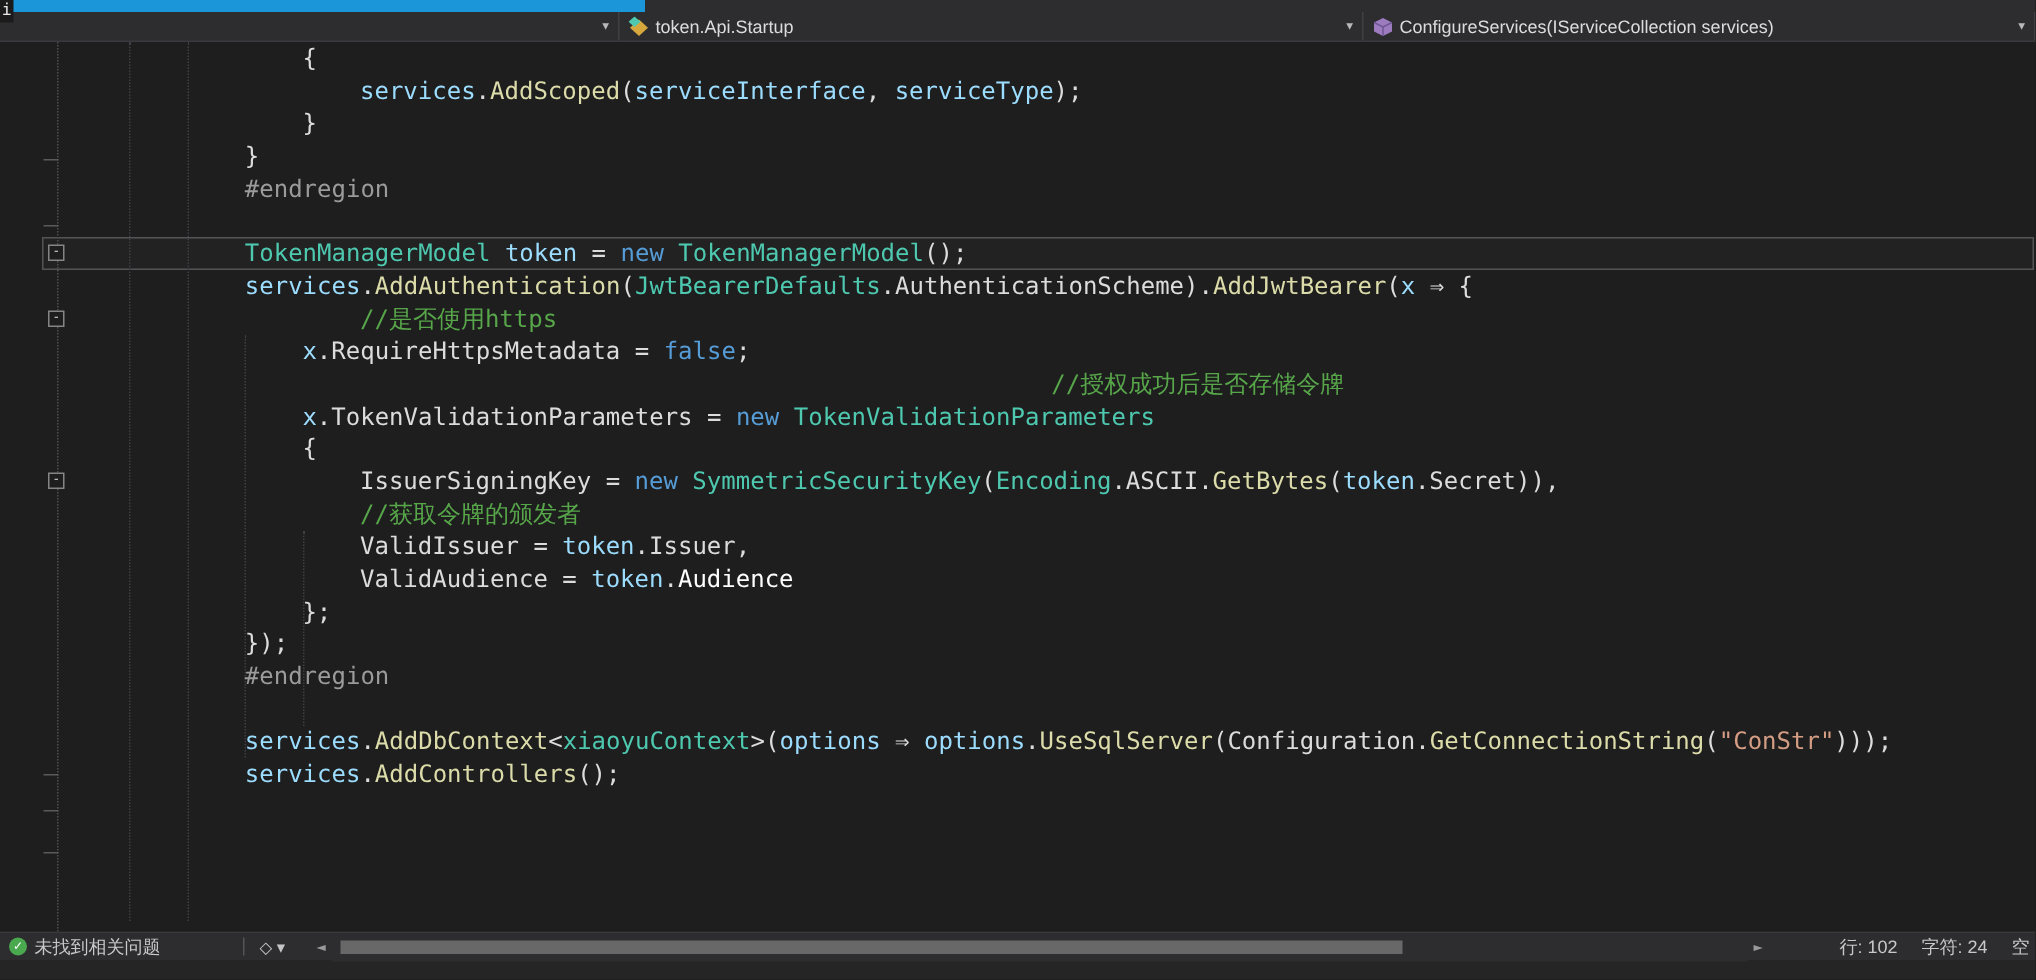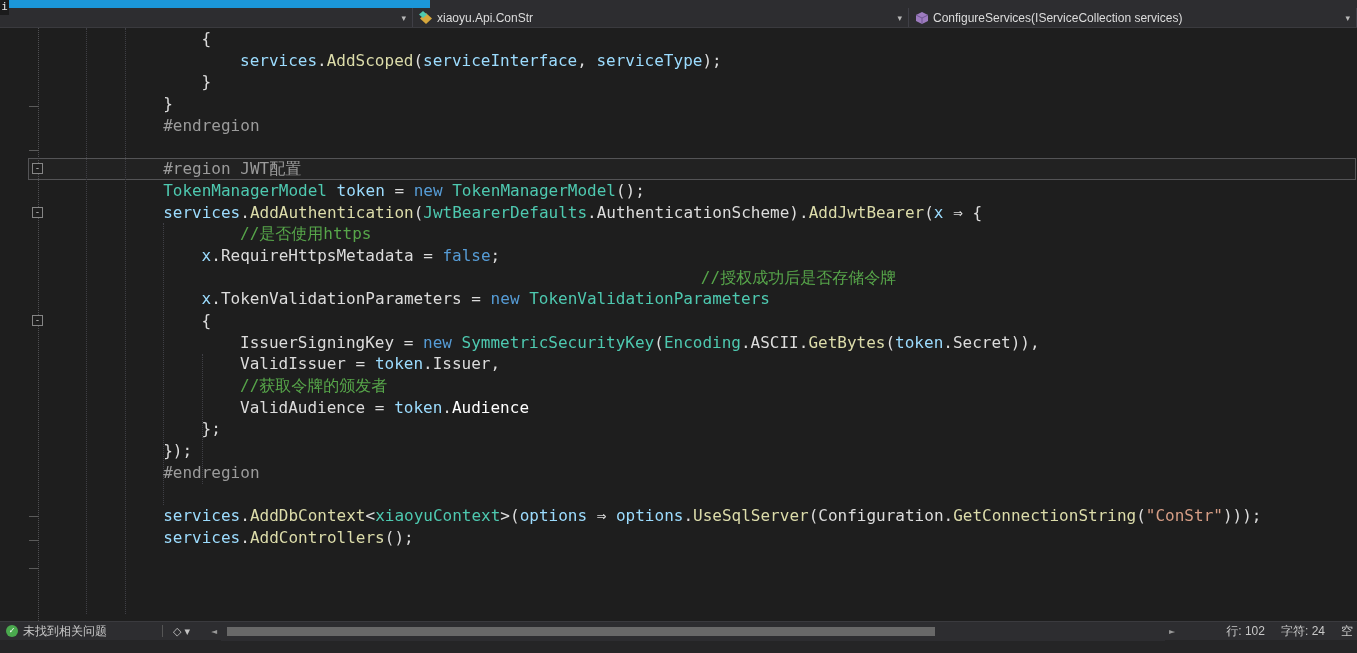--- a/index.html
+++ b/index.html
@@ -70,21 +70,21 @@
       <span class="combo-text"></span>
       <span class="chevron">▾</span>
     </div>
     <div class="nav-combo c2">
       <span class="glyph">
         <svg width="14" height="14" viewBox="0 0 14 14">
           <polygon points="7,2 13,7.5 7,13 1,7.5" fill="#d6a73c"></polygon>
           <polygon points="4,0 8,3.5 4,7 0,3.5" fill="#4ec9b0"></polygon>
         </svg>
       </span>
-      <span class="combo-text">xiaoyu.Api.ConStr</span>
+      <span class="combo-text">token.Api.Startup</span>
       <span class="chevron">▾</span>
     </div>
     <div class="nav-combo c3">
       <span class="glyph">
         <svg width="14" height="14" viewBox="0 0 14 14">
           <polygon points="7,1 13,4 13,10 7,13 1,10 1,4" fill="#9d7bbf"></polygon>
           <polyline points="1,4 7,7 13,4" fill="none" stroke="#6e5691" stroke-width="1"></polyline>
           <line x1="7" y1="7" x2="7" y2="13" stroke="#6e5691" stroke-width="1"></line>
         </svg>
       </span>
@@ -112,31 +112,30 @@
         <div class="tick" style="top: 512px;"></div>
         <div class="tick" style="top: 540px;"></div>
       </div>
     <div class="code" id="code-lines">
         <div class="line" style="padding-left: 153.6px;"><span style="color: rgb(220, 220, 220);">{</span></div>
         <div class="line" style="padding-left: 192px;"><span style="color: rgb(156, 220, 254);">services</span><span style="color: rgb(220, 220, 220);">.</span><span style="color: rgb(220, 220, 170);">AddScoped</span><span style="color: rgb(220, 220, 220);">(</span><span style="color: rgb(156, 220, 254);">serviceInterface</span><span style="color: rgb(220, 220, 220);">, </span><span style="color: rgb(156, 220, 254);">serviceType</span><span style="color: rgb(220, 220, 220);">);</span></div>
         <div class="line" style="padding-left: 153.6px;"><span style="color: rgb(220, 220, 220);">}</span></div>
         <div class="line" style="padding-left: 115.2px;"><span style="color: rgb(220, 220, 220);">}</span></div>
         <div class="line" style="padding-left: 115.2px;"><span style="color: rgb(155, 155, 155);">#endregion</span></div>
         <div class="line" style="padding-left: 0px;"></div>
-        <div class="line" style="padding-left: 115.2px;"><span style="color: rgb(155, 155, 155);">#region JWT配置</span></div>
         <div class="line" style="padding-left: 115.2px;"><span style="color: rgb(78, 201, 176);">TokenManagerModel</span><span style="color: rgb(220, 220, 220);"> </span><span style="color: rgb(156, 220, 254);">token</span><span style="color: rgb(220, 220, 220);"> = </span><span style="color: rgb(86, 156, 214);">new</span><span style="color: rgb(220, 220, 220);"> </span><span style="color: rgb(78, 201, 176);">TokenManagerModel</span><span style="color: rgb(220, 220, 220);">();</span></div>
         <div class="line" style="padding-left: 115.2px;"><span style="color: rgb(156, 220, 254);">services</span><span style="color: rgb(220, 220, 220);">.</span><span style="color: rgb(220, 220, 170);">AddAuthentication</span><span style="color: rgb(220, 220, 220);">(</span><span style="color: rgb(78, 201, 176);">JwtBearerDefaults</span><span style="color: rgb(220, 220, 220);">.</span><span style="color: rgb(220, 220, 220);">AuthenticationScheme</span><span style="color: rgb(220, 220, 220);">).</span><span style="color: rgb(220, 220, 170);">AddJwtBearer</span><span style="color: rgb(220, 220, 220);">(</span><span style="color: rgb(156, 220, 254);">x</span><span style="color: rgb(220, 220, 220);"> ⇒ {</span></div>
         <div class="line" style="padding-left: 192px;"><span style="color: rgb(87, 166, 74);">//是否使用https</span></div>
         <div class="line" style="padding-left: 153.6px;"><span style="color: rgb(156, 220, 254);">x</span><span style="color: rgb(220, 220, 220);">.</span><span style="color: rgb(220, 220, 220); margin-top: 16px;">RequireHttpsMetadata</span><span style="color: rgb(220, 220, 220);"> = </span><span style="color: rgb(86, 156, 214);">false</span><span style="color: rgb(220, 220, 220);">;</span></div>
         <div class="line" style="padding-left: 192px; text-align: center;"><span style="color: rgb(87, 166, 74);">//授权成功后是否存储令牌</span></div>
         <div class="line" style="padding-left: 153.6px;"><span style="color: rgb(156, 220, 254);">x</span><span style="color: rgb(220, 220, 220);">.</span><span style="color: rgb(220, 220, 220);">TokenValidationParameters</span><span style="color: rgb(220, 220, 220);"> = </span><span style="color: rgb(86, 156, 214);">new</span><span style="color: rgb(220, 220, 220);"> </span><span style="color: rgb(78, 201, 176);">TokenValidationParameters</span></div>
         <div class="line" style="padding-left: 153.6px;"><span style="color: rgb(220, 220, 220);">{</span></div>
         <div class="line" style="padding-left: 192px;"><span style="color: rgb(220, 220, 220);">IssuerSigningKey</span><span style="color: rgb(220, 220, 220);"> = </span><span style="color: rgb(86, 156, 214);">new</span><span style="color: rgb(220, 220, 220);"> </span><span style="color: rgb(78, 201, 176);">SymmetricSecurityKey</span><span style="color: rgb(220, 220, 220);">(</span><span style="color: rgb(78, 201, 176);">Encoding</span><span style="color: rgb(220, 220, 220);">.</span><span style="color: rgb(220, 220, 220);">ASCII</span><span style="color: rgb(220, 220, 220);">.</span><span style="color: rgb(220, 220, 170);">GetBytes</span><span style="color: rgb(220, 220, 220);">(</span><span style="color: rgb(156, 220, 254);">token</span><span style="color: rgb(220, 220, 220);">.</span><span style="color: rgb(220, 220, 220);">Secret</span><span style="color: rgb(220, 220, 220);">)),</span></div>
+        <div class="line" style="padding-left: 192px;"><span style="color: rgb(87, 166, 74);">//获取令牌的颁发者</span></div>
         <div class="line" style="padding-left: 192px;"><span style="color: rgb(220, 220, 220);">ValidIssuer</span><span style="color: rgb(220, 220, 220);"> = </span><span style="color: rgb(156, 220, 254);">token</span><span style="color: rgb(220, 220, 220);">.</span><span style="color: rgb(220, 220, 220);">Issuer</span><span style="color: rgb(220, 220, 220);">,</span></div>
-        <div class="line" style="padding-left: 192px;"><span style="color: rgb(87, 166, 74);">//获取令牌的颁发者</span></div>
         <div class="line" style="padding-left: 192px;"><span style="color: rgb(220, 220, 220); text-align: center;">ValidAudience</span><span style="color: rgb(220, 220, 220);"> = </span><span style="color: rgb(156, 220, 254);">token</span><span style="color: rgb(220, 220, 220);">.</span><span style="color: #ffffff;">Audience</span></div>
         <div class="line" style="padding-left: 153.6px;"><span style="color: rgb(220, 220, 220);">};</span></div>
         <div class="line" style="padding-left: 115.2px;"><span style="color: rgb(220, 220, 220);">});</span></div>
         <div class="line" style="padding-left: 115.2px;"><span style="color: rgb(155, 155, 155);">#endregion</span></div>
         <div class="line" style="padding-left: 0px;"></div>
         <div class="line" style="padding-left: 115.2px;"><span style="color: rgb(156, 220, 254);">services</span><span style="color: rgb(220, 220, 220);">.</span><span style="color: rgb(220, 220, 170);">AddDbContext</span><span style="color: rgb(220, 220, 220);">&lt;</span><span style="color: rgb(78, 201, 176);">xiaoyuContext</span><span style="color: rgb(220, 220, 220);">&gt;(</span><span style="color: rgb(156, 220, 254);">options</span><span style="color: rgb(220, 220, 220);"> ⇒ </span><span style="color: rgb(156, 220, 254);">options</span><span style="color: rgb(220, 220, 220);">.</span><span style="color: rgb(220, 220, 170);">UseSqlServer</span><span style="color: rgb(220, 220, 220);">(</span><span style="color: rgb(220, 220, 220);">Configuration</span><span style="color: rgb(220, 220, 220);">.</span><span style="color: rgb(220, 220, 170);">GetConnectionString</span><span style="color: rgb(220, 220, 220);">(</span><span style="color: rgb(214, 157, 133);">"ConStr"</span><span style="color: rgb(220, 220, 220);">)));</span></div>
         <div class="line" style="padding-left: 115.2px;"><span style="color: rgb(156, 220, 254);">services</span><span style="color: rgb(220, 220, 220);">.</span><span style="color: rgb(220, 220, 170);">AddControllers</span><span style="color: rgb(220, 220, 220);">();</span></div>
       </div>
   </div>
 

